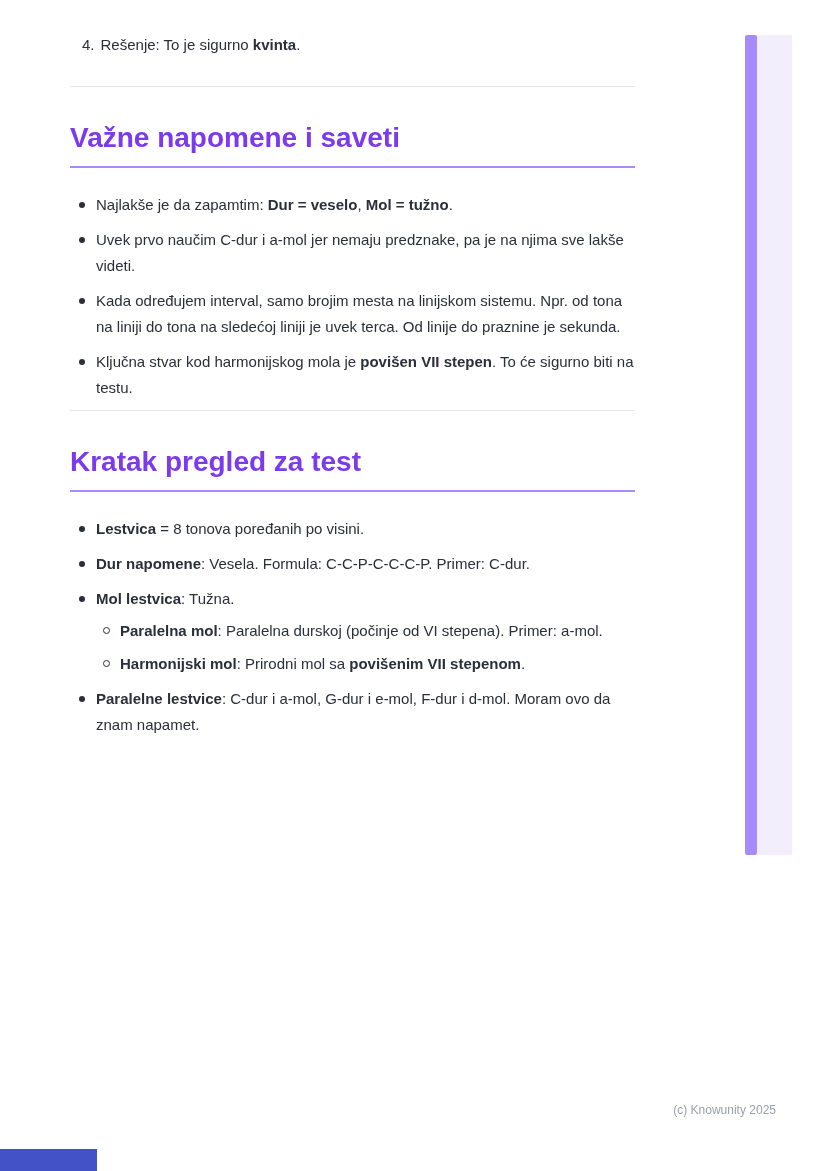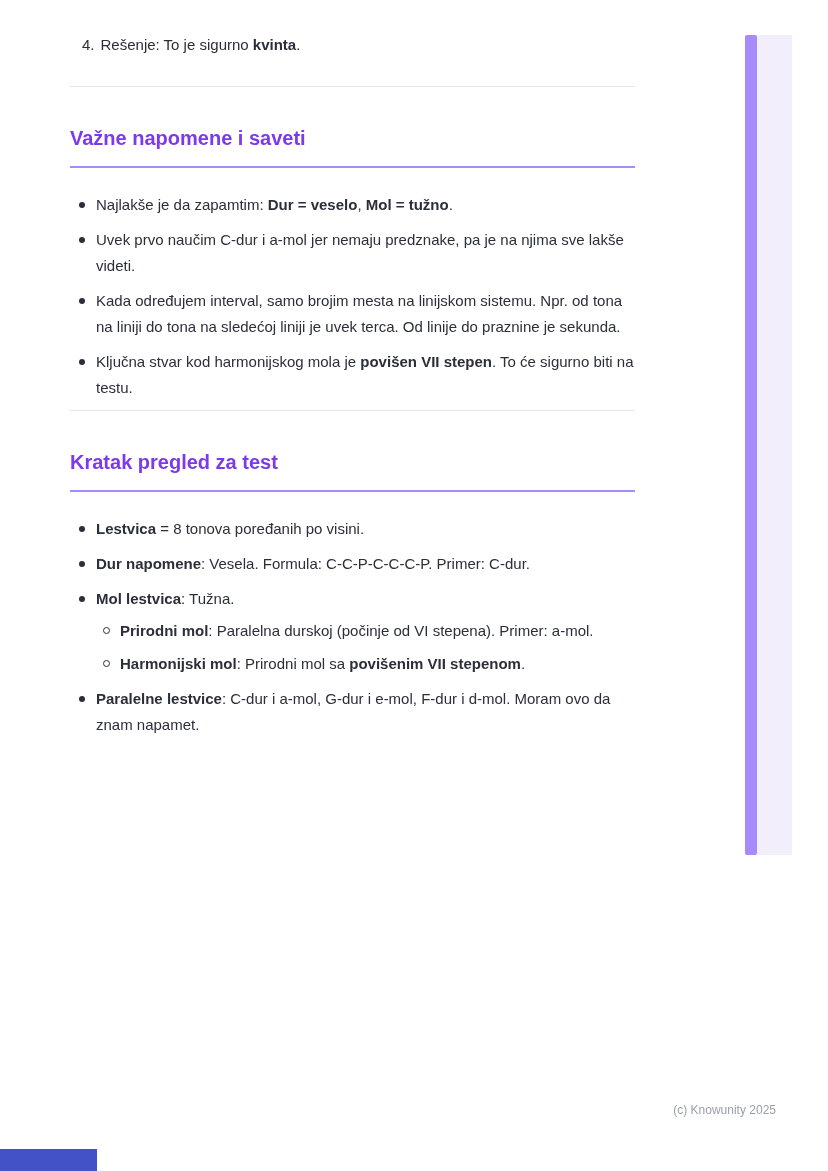--- a/index.html
+++ b/index.html
@@ -41,21 +41,21 @@
     border: none;
     border-top: 1px solid #e6e7ea;
     margin: 28px 0 0 0;
   }
   hr.divider-tight {
     margin-top: 8px;
   }
 
   h2.section-title {
     margin: 34px 0 0 0;
-    font-size: 20px;
+    font-size: 28px;
     line-height: 34px;
     font-weight: 700;
     color: #7c3aed;
     padding-bottom: 11px;
     border-bottom: 2px solid #a78bfa;
   }
 
   ul.main-list {
     list-style: none;
     margin: 24px 0 0 0;
@@ -159,21 +159,21 @@
     <hr class="divider divider-tight">
 
     <h2 class="section-title">Kratak pregled za test</h2>
 
     <ul class="main-list">
       <li><b>Lestvica</b><span> = 8 tonova poređanih po visini.</span></li>
       <li><b>Dur napomene</b><span>: Vesela. Formula: C-C-P-C-C-C-P. Primer: C-dur.</span></li>
       <li>
         <span><b>Mol lestvica</b><span>: Tužna.</span></span>
         <ul class="sub-list">
-          <li><b>Prirodni mol</b><span>: Paralelna durskoj (počinje od VI stepena). Primer: a-mol.</span></li>
+          <li><b>Paralelna mol</b><span>: Paralelna durskoj (počinje od VI stepena). Primer: a-mol.</span></li>
           <li><b>Harmonijski mol</b><span>: Prirodni mol sa </span><b>povišenim VII stepenom</b><span>.</span></li>
         </ul>
       </li>
       <li><b>Paralelne lestvice</b><span>: C-dur i a-mol, G-dur i e-mol, F-dur i d-mol. Moram ovo da znam napamet.</span></li>
     </ul>
 
   </div>
 
   <div class="side-strip-light"></div>
   <div class="side-strip-dark"></div>

